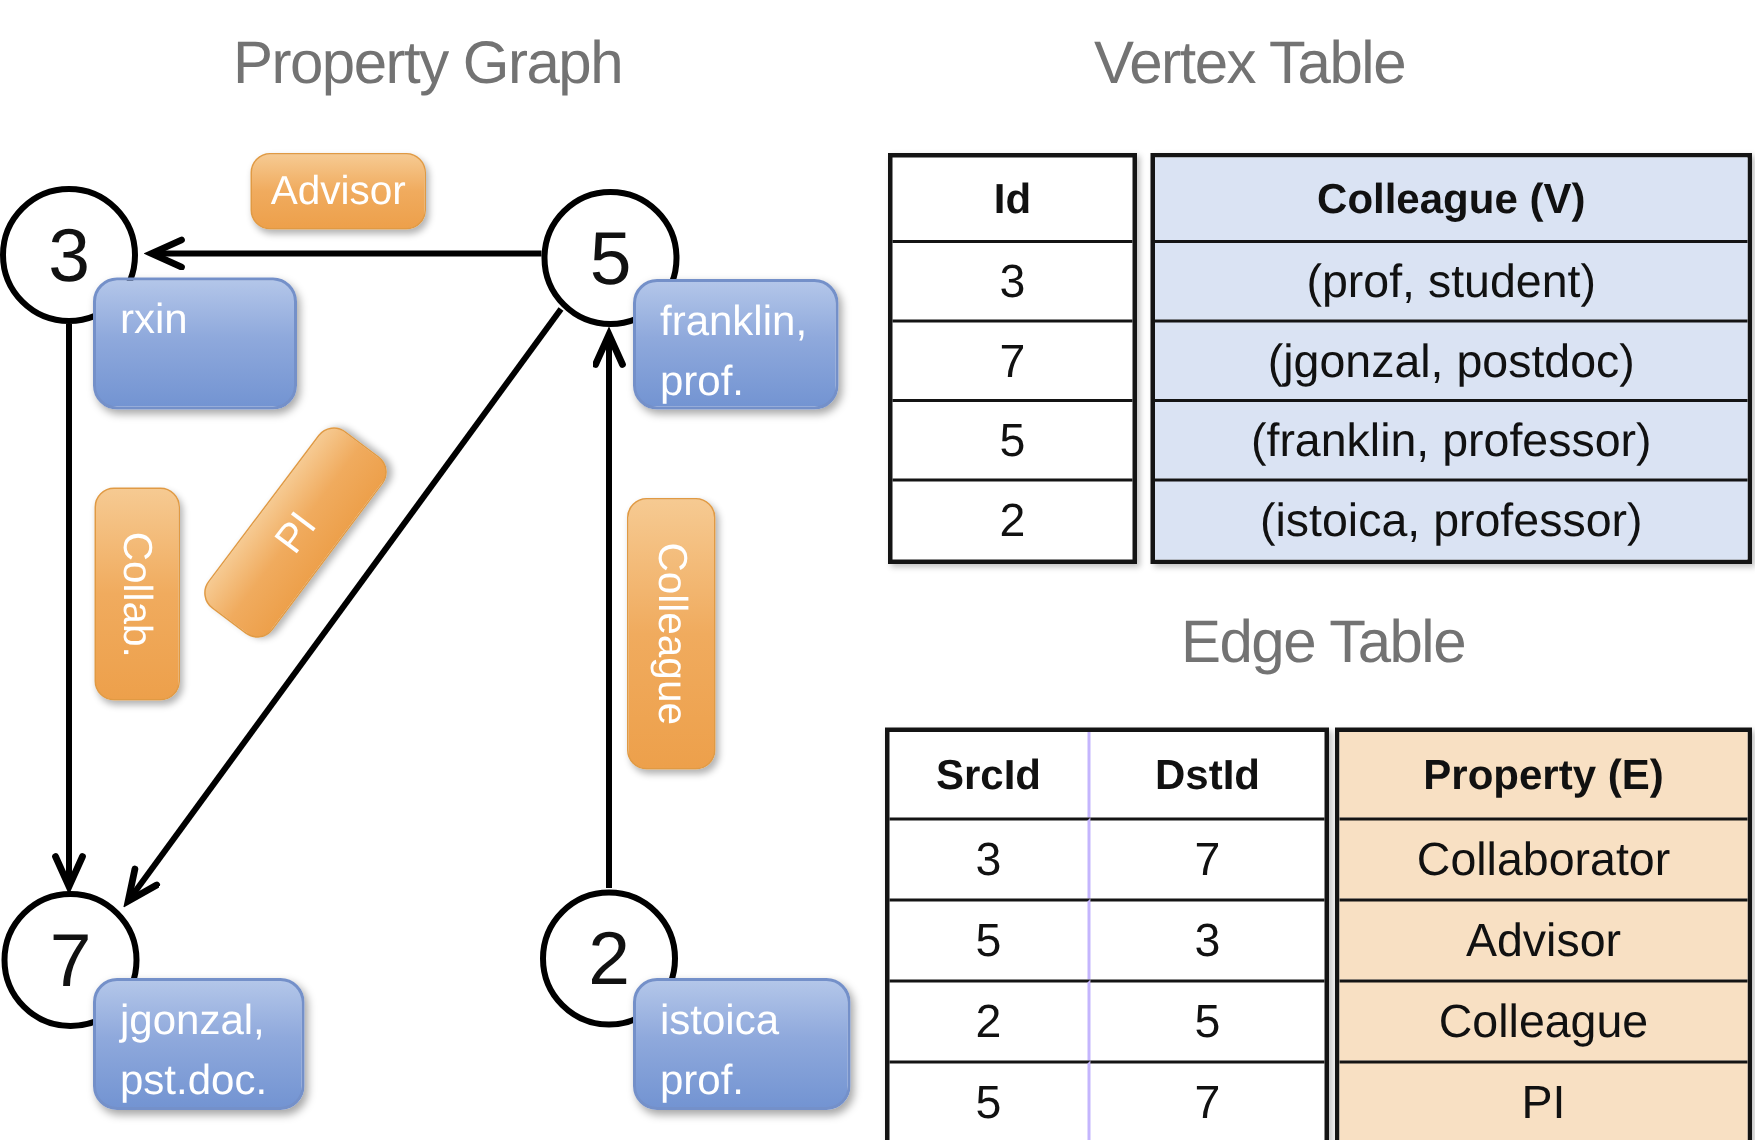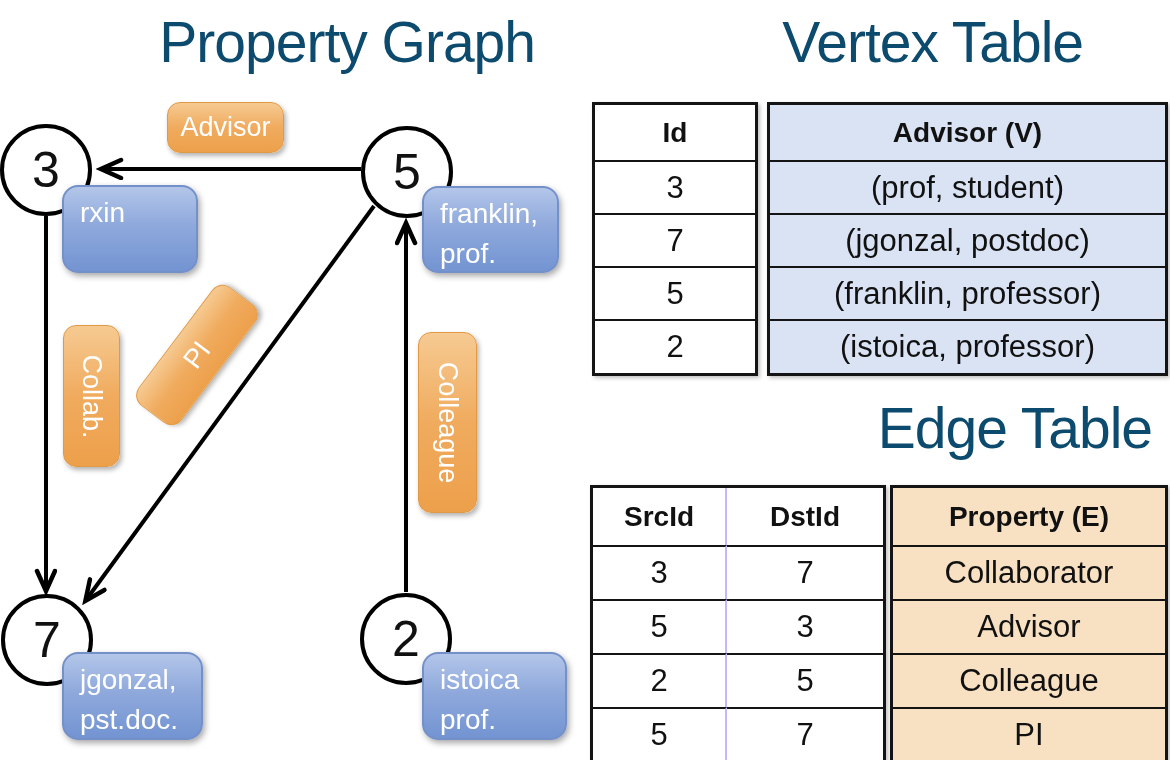--- a/index.html
+++ b/index.html
@@ -3,24 +3,24 @@
 <meta charset="utf-8">
 <style>
   * { margin: 0; padding: 0; box-sizing: border-box; }
   html, body { width: 1170px; height: 760px; background: #ffffff; overflow: hidden; }
   body { font-family: "Liberation Sans", sans-serif; color: #111; position: relative; }
 
   .abs { position: absolute; }
 
   
   .big-title {
-    font-size: 57px;
+    font-size: 40px;
     letter-spacing: -1px;
-    color: #0c4a6e;
-    text-align: right;
+    color: #737373;
+    text-align: center;
     white-space: nowrap;
     line-height: 60px;
   }
 
   
   .node {
     width: 92px; height: 92px;
     border: 4px solid #000;
     border-radius: 50%;
     background: #fff;
@@ -137,28 +137,28 @@
 
 <div class="abs tbl" style="left:592px; top:102px; width:166px; grid-template-rows:55px 53px 53px 53px 54px;">
   <div class="cell th r0">Id</div>
   <div class="cell">3</div>
   <div class="cell">7</div>
   <div class="cell">5</div>
   <div class="cell">2</div>
 </div>
 
 <div class="abs tbl fill-blue" style="left:767px; top:102px; width:401px; grid-template-rows:55px 53px 53px 53px 54px;">
-  <div class="cell th r0">Advisor (V)</div>
+  <div class="cell th r0">Colleague (V)</div>
   <div class="cell">(prof, student)</div>
   <div class="cell">(jgonzal, postdoc)</div>
   <div class="cell">(franklin, professor)</div>
   <div class="cell">(istoica, professor)</div>
 </div>
 
-<div class="abs big-title" style="left:652px; top:398px; width:500px;">Edge Table</div>
+<div class="abs big-title" style="left:632px; top:398px; width:500px;">Edge Table</div>
 
 <div class="abs tbl et-left" style="left:590px; top:485px; width:296px; grid-template-rows:57px 54px 54px 54px 53px;">
   <div class="cell th r0 c0">SrcId</div>
   <div class="cell th r0">DstId</div>
   <div class="cell c0">3</div>
   <div class="cell">7</div>
   <div class="cell c0">5</div>
   <div class="cell">3</div>
   <div class="cell c0">2</div>
   <div class="cell">5</div>

